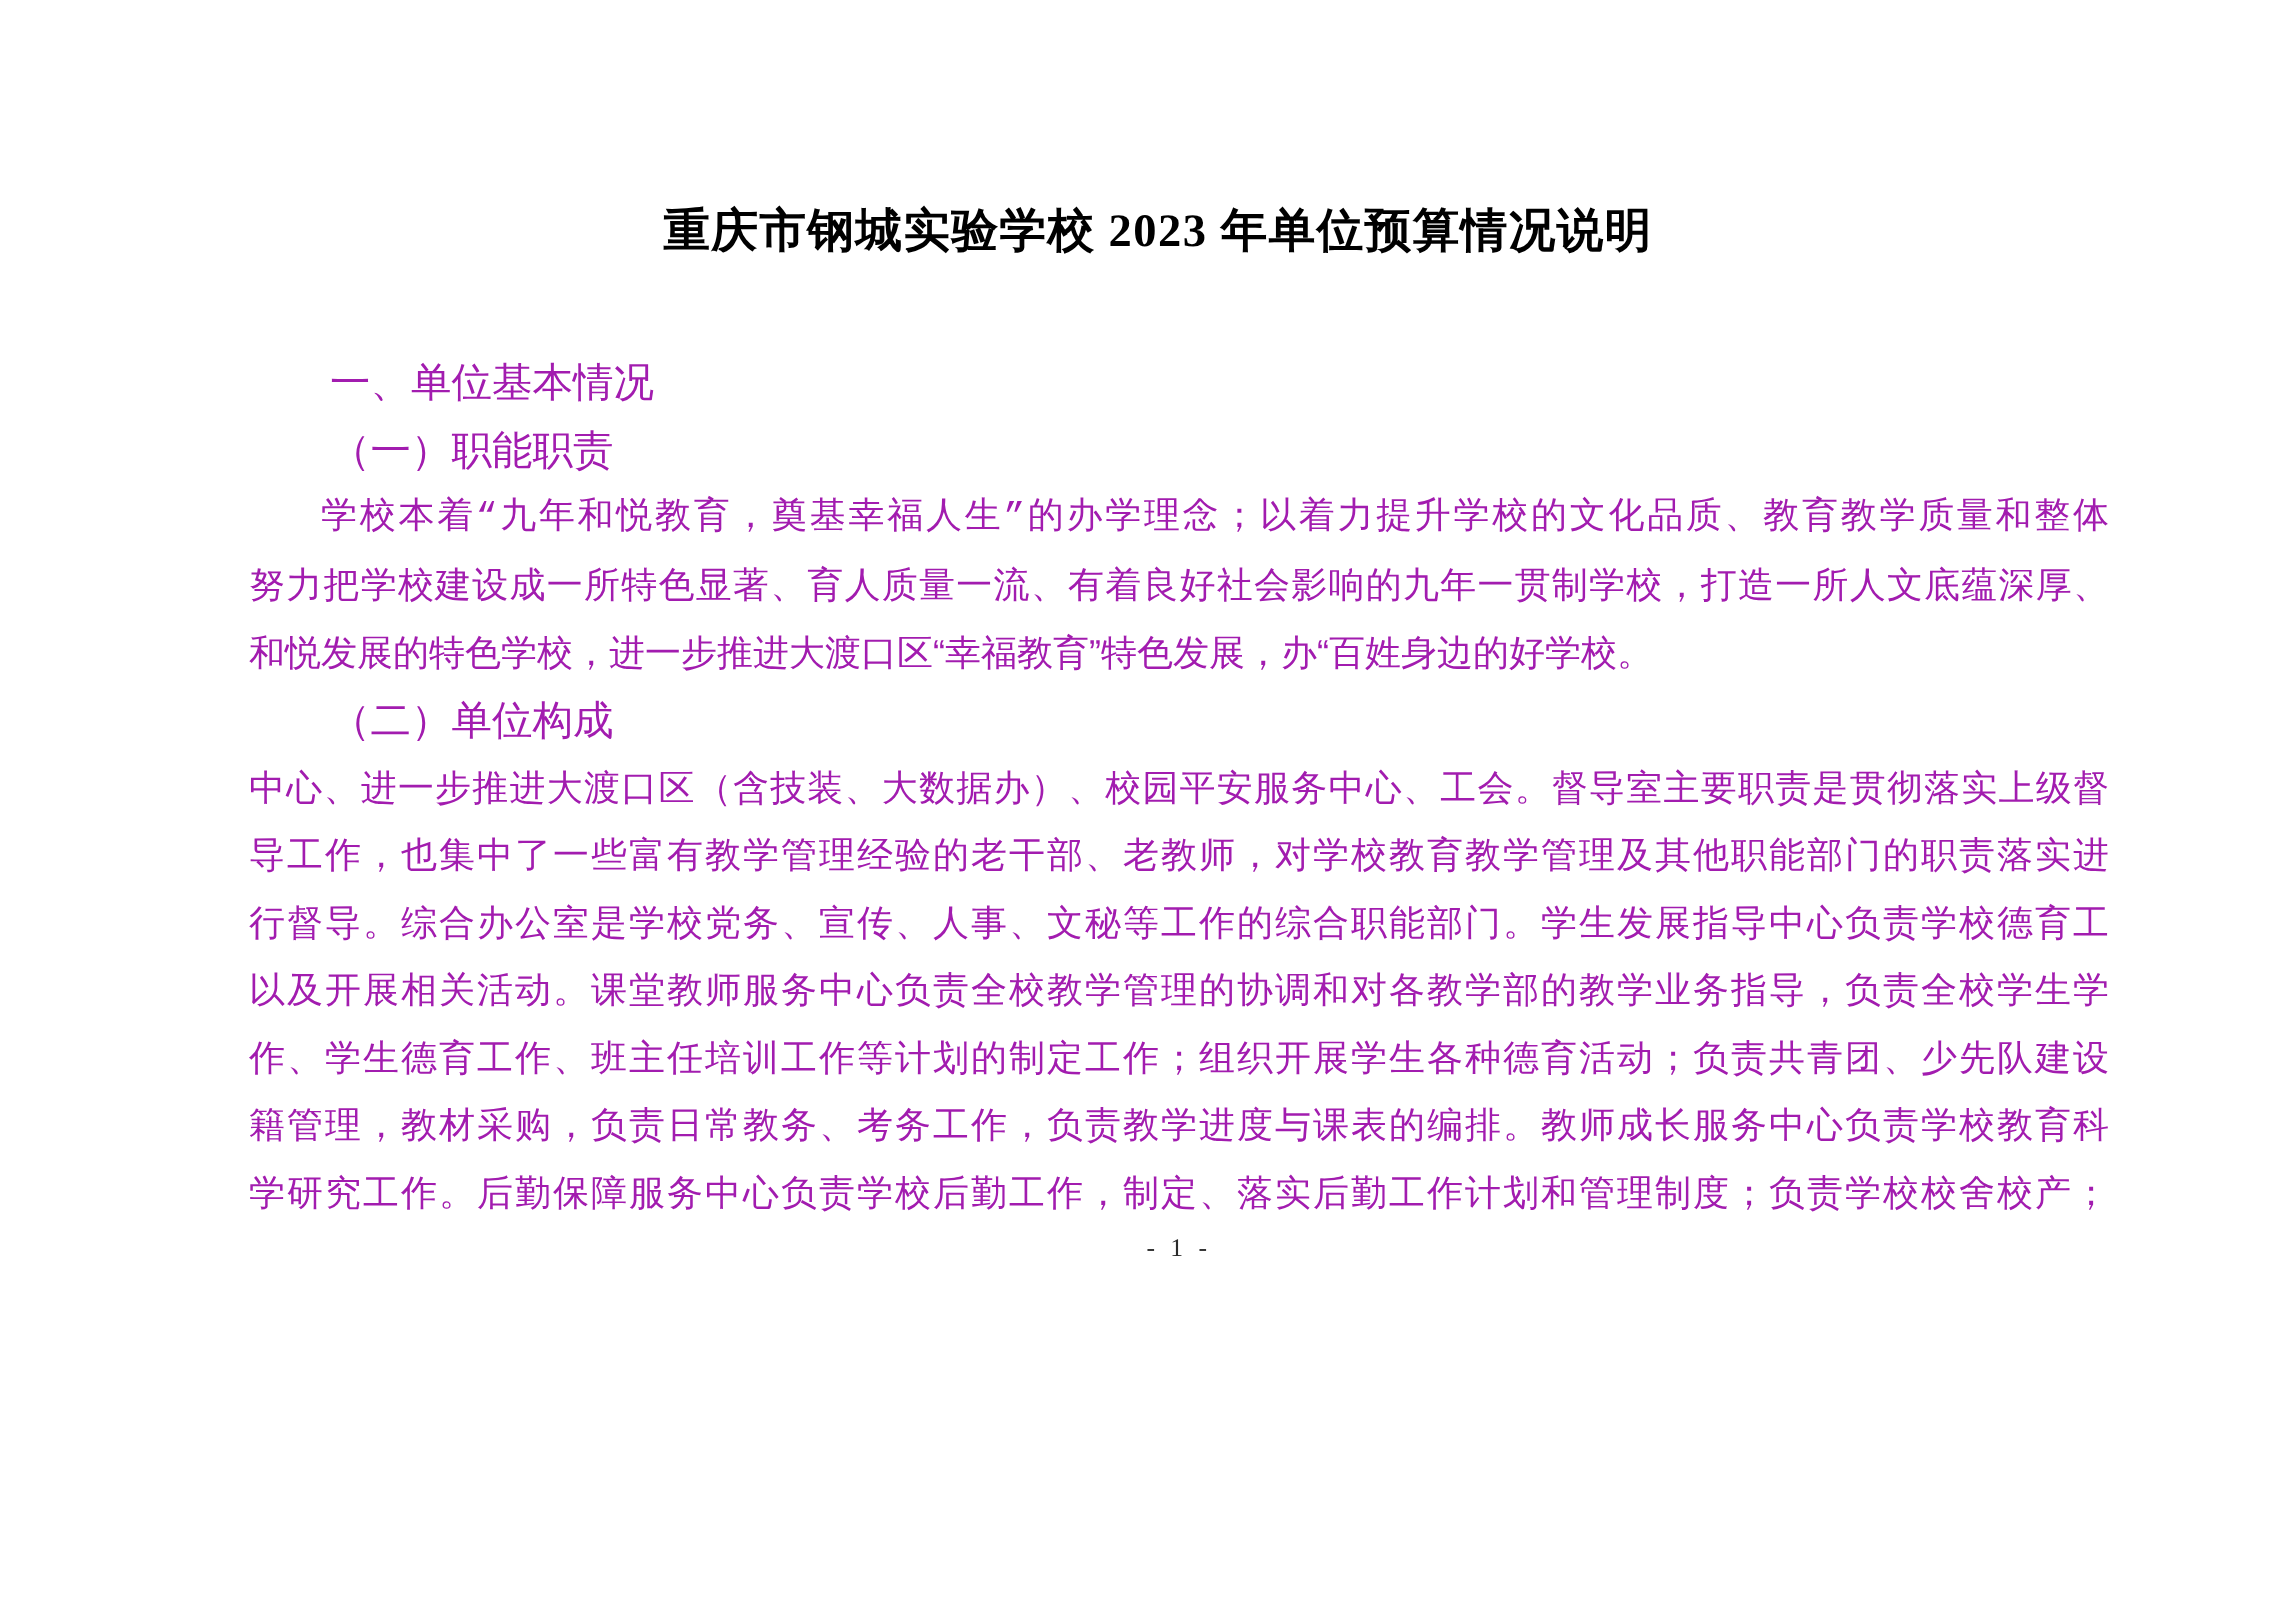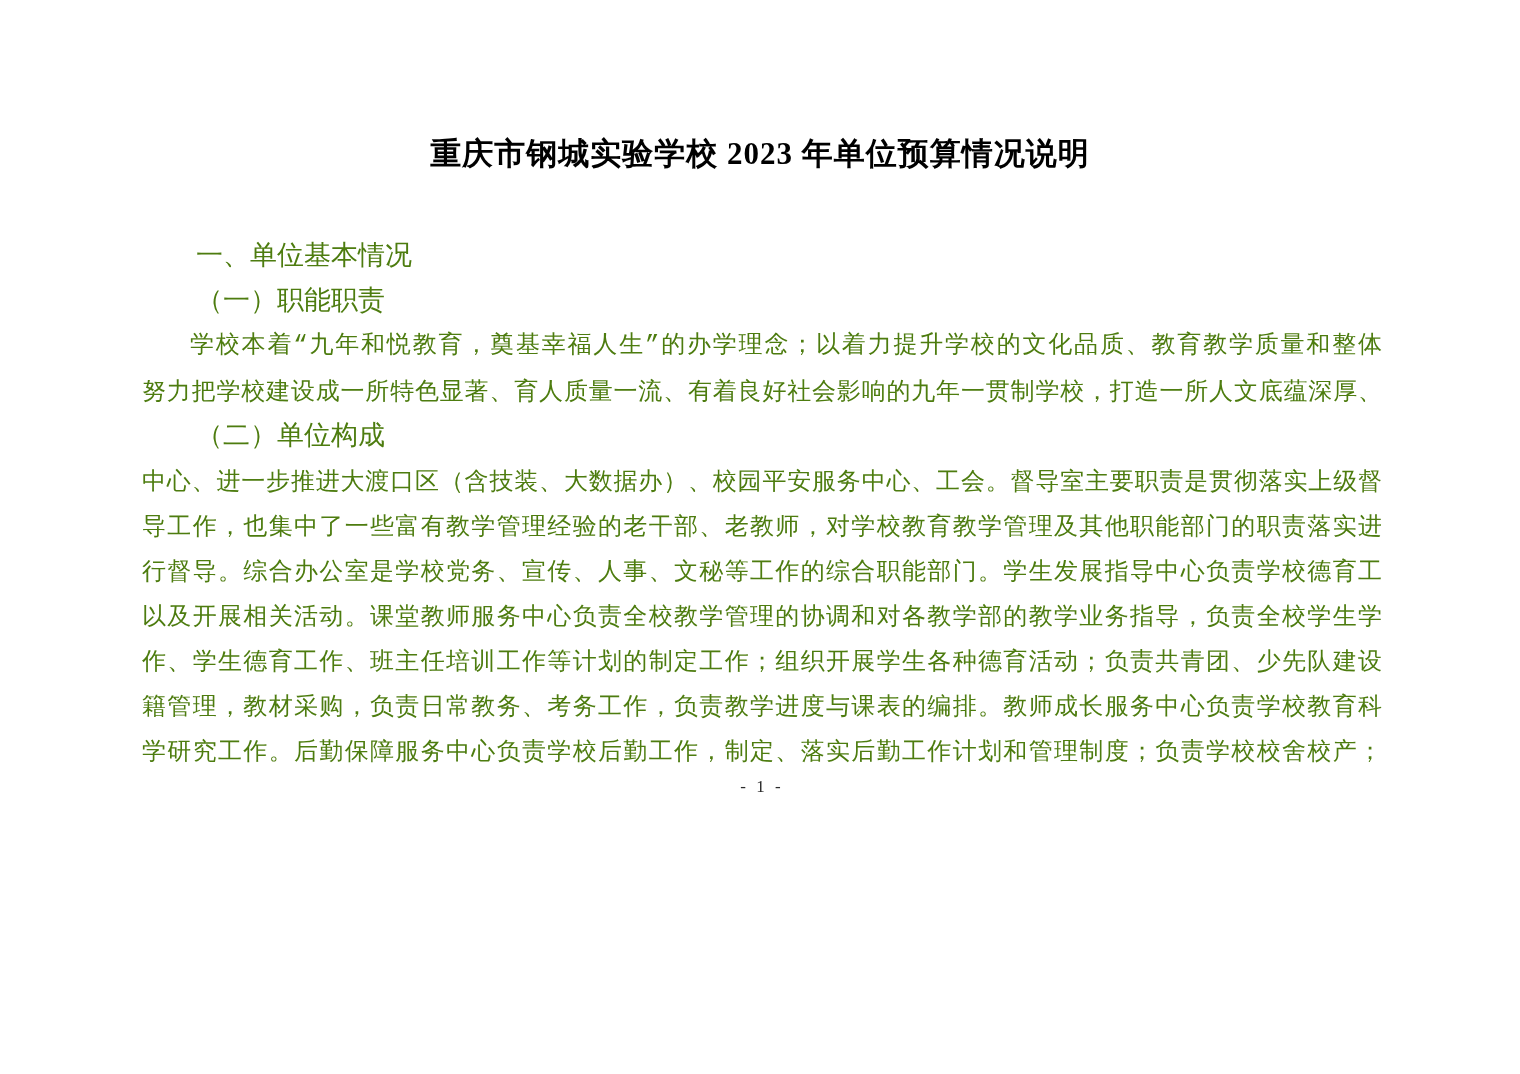--- a/index.html
+++ b/index.html
@@ -11,20 +11,21 @@
     height: 1074px;
     font-family: "Liberation Sans", sans-serif;
     color: #000000;
     overflow: hidden;
   }
   .page {
     position: relative;
     width: 1520px;
     height: 772px;
     background: #ffffff;
+    padding-left: 24px;
   }
   .doc-title {
     margin: 0;
     padding-top: 128px;
     text-align: center;
     font-size: 31px;
     font-weight: bold;
     line-height: 52px;
     letter-spacing: 1px;
     
@@ -33,21 +34,21 @@
   }
   .content {
     width: 1240px;
     margin: 53px 0 0 142px;
   }
   .line {
     font-size: 24px;
     line-height: 45px;
     height: 45px;
     white-space: nowrap;
-    color: #4d7c0f;
+    color: #a21caf;
   }
   .line.heading {
     font-size: 27px;
   }
   .line.just {
     white-space: normal;
     text-align: justify;
     text-align-last: justify;
     overflow: hidden;
   }
@@ -76,20 +77,21 @@
   <h1 class="doc-title">重庆市钢城实验学校 2023 年单位预算情况说明</h1>
 
   <div class="content">
 
     <div class="line heading indent">一、单位基本情况</div>
 
     <div class="line heading indent">（一）职能职责</div>
 
     <div class="line just body-indent">学校本着“九年和悦教育，奠基幸福人生”的办学理念；以着力提升学校的文化品质、教育教学质量和整体</div>
     <div class="line just">努力把学校建设成一所特色显著、育人质量一流、有着良好社会影响的九年一贯制学校，打造一所人文底蕴深厚、</div>
+    <div class="line">和悦发展的特色学校，进一步推进大渡口区“幸福教育”特色发展，办“百姓身边的好学校。</div>
 
     <div class="line heading indent">（二）单位构成</div>
 
     <div class="line just">中心、进一步推进大渡口区（含技装、大数据办）、校园平安服务中心、工会。督导室主要职责是贯彻落实上级督</div>
     <div class="line just">导工作，也集中了一些富有教学管理经验的老干部、老教师，对学校教育教学管理及其他职能部门的职责落实进</div>
     <div class="line just">行督导。综合办公室是学校党务、宣传、人事、文秘等工作的综合职能部门。学生发展指导中心负责学校德育工</div>
     <div class="line just">以及开展相关活动。课堂教师服务中心负责全校教学管理的协调和对各教学部的教学业务指导，负责全校学生学</div>
     <div class="line just">作、学生德育工作、班主任培训工作等计划的制定工作；组织开展学生各种德育活动；负责共青团、少先队建设</div>
     <div class="line just">籍管理，教材采购，负责日常教务、考务工作，负责教学进度与课表的编排。教师成长服务中心负责学校教育科</div>
     <div class="line just">学研究工作。后勤保障服务中心负责学校后勤工作，制定、落实后勤工作计划和管理制度；负责学校校舍校产；</div>

